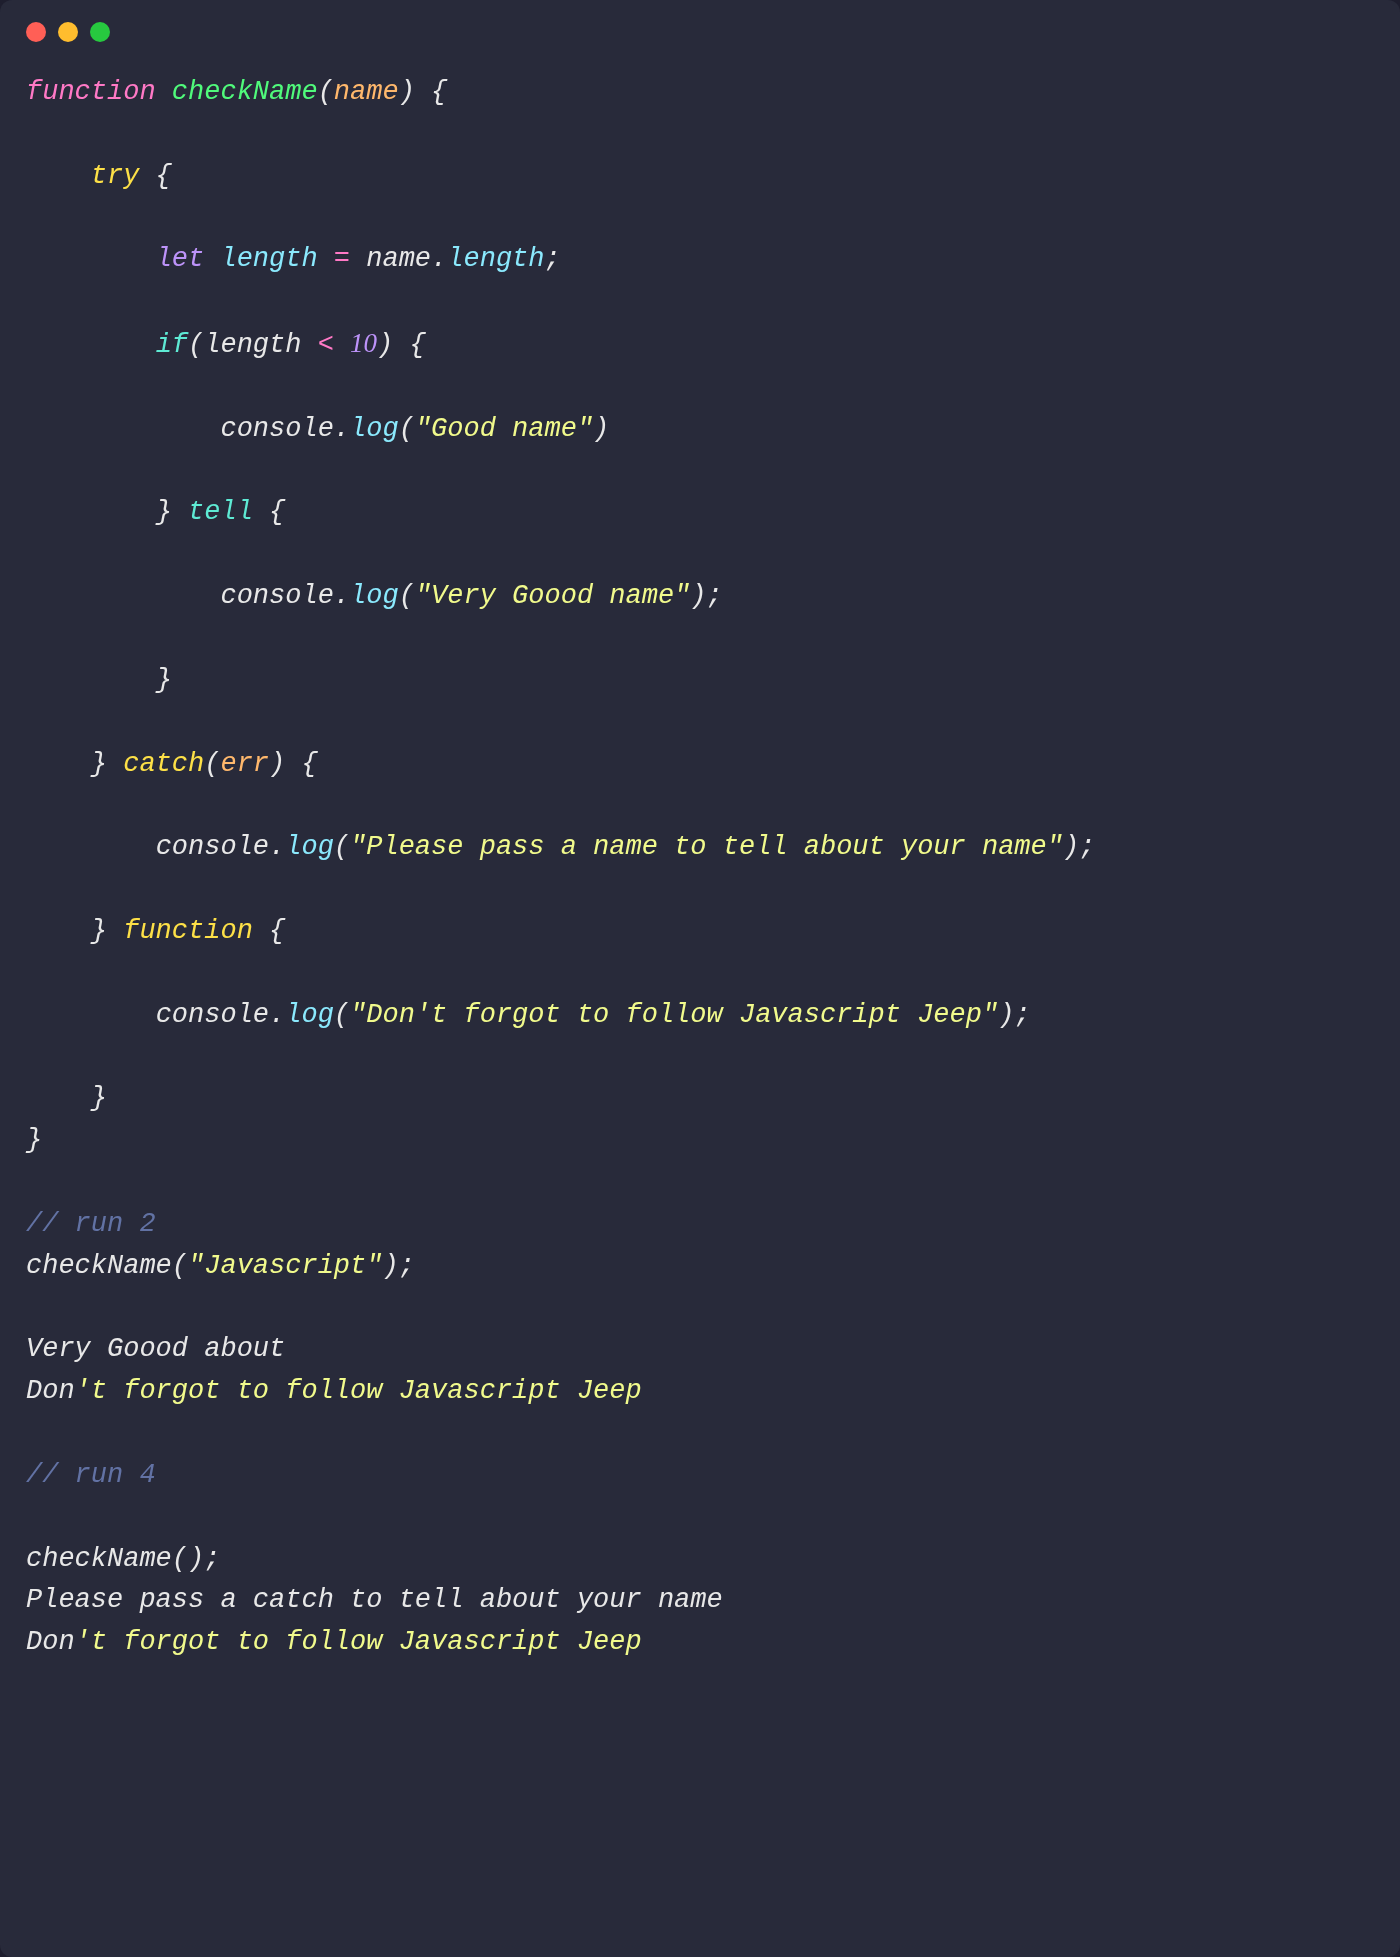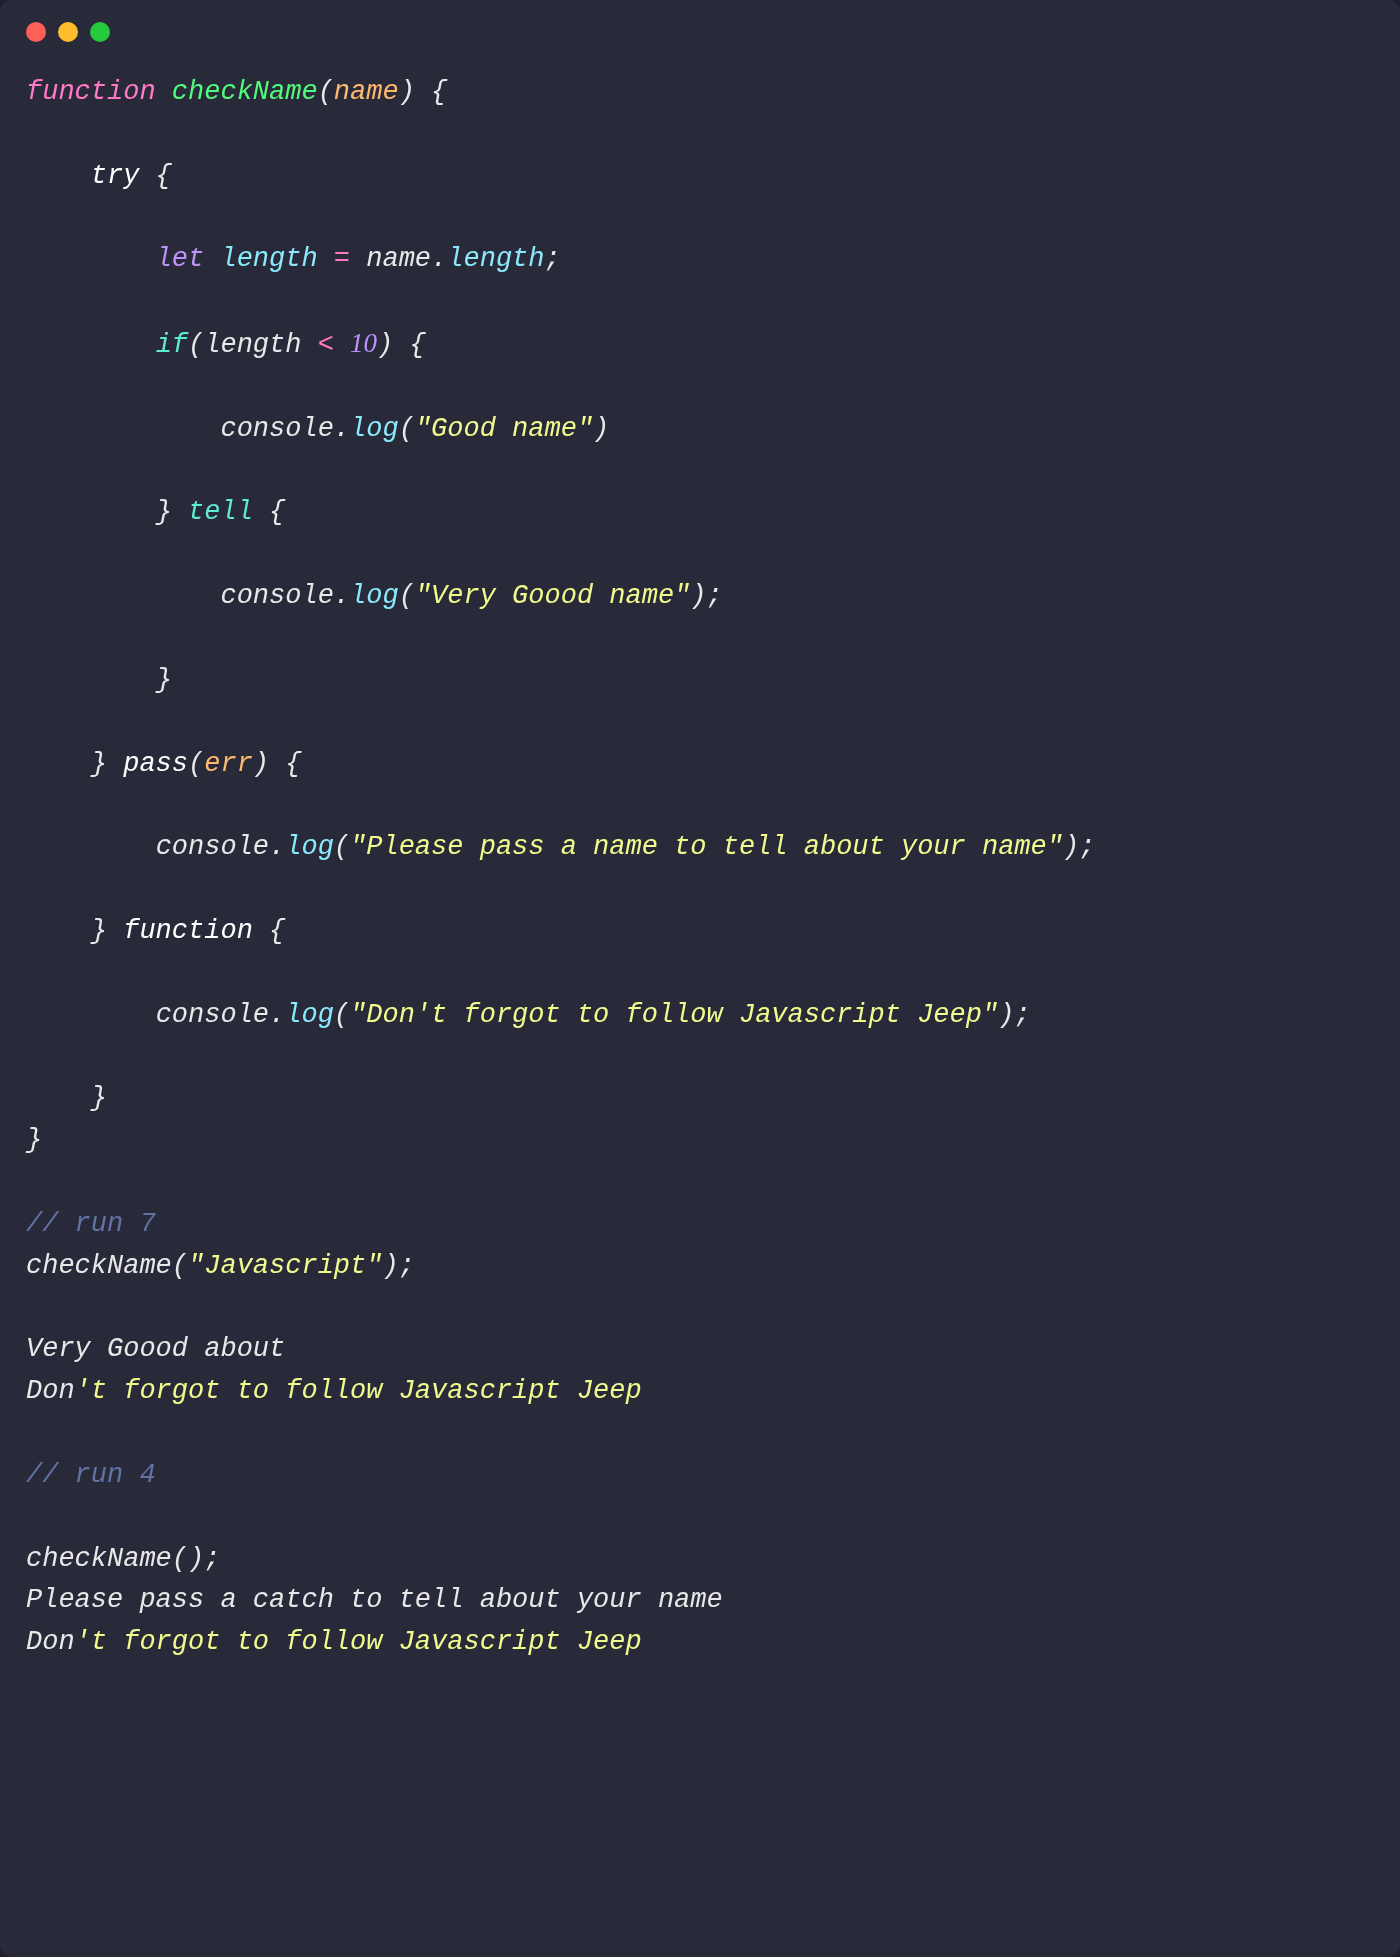--- a/index.html
+++ b/index.html
@@ -36,21 +36,21 @@
       padding: 20px 26px 26px 26px;
       font-size: 27px;
       line-height: 1.55;
       color: #e8e8e8;
       white-space: pre;
     }
     .kw-fn { color: #ff79c6; text-align: center; }       
     .fn-name { color: #50fa7b; }     
     .param { color: #ffb86c; }       
     .punct { color: #e8e8e8; }       
-    .kw-try { color: #ffffff; }      
+    .kw-try { color: #fde047; }      
     .kw-let { color: #bd93f9; }      
     .var { color: #e8e8e8; }         
     .prop { color: #8be9fd; }        
     .op { color: #ff79c6; }          
     .kw-if { color: #5eead4; }       
     .num { color: #bd93f9; font-family: Liberation Serif, serif; }         
     .str { color: #f1fa8c; }         
     .comment { color: #6272a4; }     
     .output { color: #e8e8e8; }
     .output-y { color: #f1fa8c; }
@@ -73,32 +73,32 @@
 <span>        <span class="kw-if">if</span><span class="punct">(</span><span class="var">length</span><span class="op"> &lt; </span><span class="num">10</span><span class="punct">)</span><span class="punct"> {</span></span>
 
 <span>            <span class="var">console</span><span class="punct">.</span><span class="prop">log</span><span class="punct">(</span><span class="str">"Good name"</span><span class="punct">)</span></span>
 
 <span>        <span class="punct">}</span><span class="kw-if"> tell </span><span class="punct">{</span></span>
 
 <span>            <span class="var">console</span><span class="punct">.</span><span class="prop">log</span><span class="punct">(</span><span class="str">"Very Goood name"</span><span class="punct">)</span><span class="punct">;</span></span>
 
 <span>        <span class="punct">}</span></span>
 
-<span>    <span class="punct">}</span><span class="kw-try"> pass</span><span class="punct">(</span><span class="param">err</span><span class="punct">)</span><span class="punct"> {</span></span>
+<span>    <span class="punct">}</span><span class="kw-try"> catch</span><span class="punct">(</span><span class="param">err</span><span class="punct">)</span><span class="punct"> {</span></span>
 
 <span>        <span class="var">console</span><span class="punct">.</span><span class="prop">log</span><span class="punct">(</span><span class="str">"Please pass a name to tell about your name"</span><span class="punct">)</span><span class="punct">;</span></span>
 
 <span>    <span class="punct">}</span><span class="kw-try"> function </span><span class="punct">{</span></span>
 
 <span>        <span class="var">console</span><span class="punct">.</span><span class="prop">log</span><span class="punct">(</span><span class="str">"Don't forgot to follow Javascript Jeep"</span><span class="punct">)</span><span class="punct">;</span></span>
 
 <span>    <span class="punct">}</span></span>
 <span><span class="punct">}</span></span>
 
-<span class="comment">// run 7</span>
+<span class="comment">// run 2</span>
 <span><span class="var">checkName</span><span class="punct">(</span><span class="str">"Javascript"</span><span class="punct">)</span><span class="punct">;</span></span>
 
 <span class="output">Very Goood about</span>
 <span><span class="output">Don</span><span class="output-y">'</span><span class="output-y">t forgot to follow Javascript Jeep</span></span>
 
 <span class="comment">// run 4</span>
 
 <span><span class="var">checkName</span><span class="punct">(</span><span class="punct">)</span><span class="punct">;</span></span>
 <span class="output">Please pass a catch to tell about your name</span>
 <span><span class="output">Don</span><span class="output-y">'</span><span class="output-y">t forgot to follow Javascript Jeep</span></span></div>

